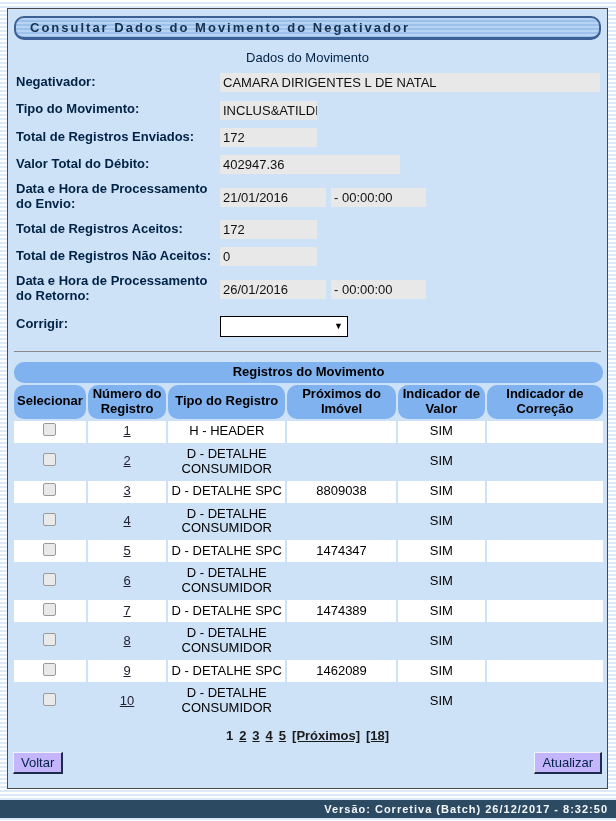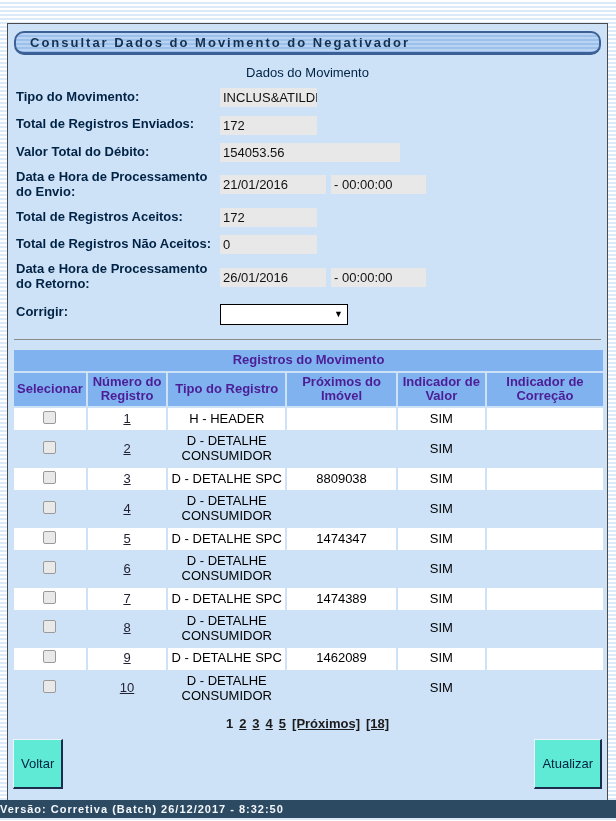--- a/index.html
+++ b/index.html
@@ -5,21 +5,21 @@
   * { margin: 0; padding: 0; box-sizing: border-box; }
   html,body { width: 616px; }
   body {
     font-family: "Liberation Sans", sans-serif;
     background: repeating-linear-gradient(180deg, #ffffff 0 2px, #dce9f8 2px 4px);
     position: relative;
     width: 616px; height: 821px;
     overflow: hidden;
   }
   .panel {
-    position: absolute; left: 7px; top: 23px;
+    position: absolute; left: 7px; top: 8px;
     width: 601px; height: 781px;
     background: #cde1f7;
     border: 1px solid #4a4a4a;
   }
   .banner {
     margin: 7px 6px 10px 6px;
     height: 24px;
     border: 2px solid #3c5f95;
     border-bottom-width: 3px;
     border-radius: 10px;
@@ -58,22 +58,23 @@
     width: 128px; height: 21px; background: #ffffff;
     border: 1px solid #000000; font-size: 13px; color: #111;
     padding: 0 4px; cursor: default;
   }
   .selectbox .arrow { font-size: 9px; color: #000; }
   .divider { border: none; border-top: 1px solid #8a8a8a; margin: 10px 6px 8px 6px; }
 
   .grid { border-collapse: separate; border-spacing: 2px; margin: 0 4px; width: 593px; }
   .grid th, .grid td { font-size: 13px; text-align: center; vertical-align: middle; }
   .grid th {
-    background: #7fb2ef; color: #4c1d95; font-weight: bold; line-height: 1.15;
+    background: #7fb2ef; color: #000000; font-weight: bold; line-height: 1.15;
     padding: 2px 2px;
+    border-radius: 10px;
   }
   .grid th.span-title { padding: 3px 0; }
   .grid td { padding: 2px 2px; line-height: 1.15; }
   .row-a td { background: #ffffff; }
   .row-b td { background: #cde1f7; }
   .c-sel { width: 72px; }
   .c-num { width: 79px; }
   .c-tipo { width: 118px; }
   .c-mat { width: 110px; }
   .c-ace { width: 88px; }
@@ -85,59 +86,63 @@
   }
   a.numlink { color: #222233; text-decoration: underline; cursor: pointer; }
   .pagination {
     text-align: center; font-size: 13px; font-weight: bold; color: #1a1a1a;
     margin: 8px 0 0 0;
   }
   .pagination span, .pagination a { margin: 0 3px; }
   .pagination a { color: #1a1a1a; text-decoration: underline; cursor: pointer; }
   .btn {
     position: absolute; bottom: 14px;
-    background: #5eead4; color: #002244; font-size: 13px;
+    background: #c4b5fd; color: #002244; font-size: 13px;
     font-family: "Liberation Sans", sans-serif;
     border-top: 1px solid #eef4fc; border-left: 1px solid #eef4fc;
     border-right: 2px solid #1c2c4c; border-bottom: 2px solid #1c2c4c;
-    padding: 16px 7px; cursor: pointer;
+    padding: 2px 7px; cursor: pointer;
   }
   .btn-voltar { left: 5px; }
   .btn-atualizar { right: 5px; }
   .footer {
     position: absolute; left: 0; top: 800px; width: 616px; height: 18px;
     background: #2d4a63; color: #f4f8fb;
     font-size: 11px; font-weight: bold; letter-spacing: 1px;
-    line-height: 18px; padding-right: 8px;
+    text-align: right; line-height: 18px; padding-right: 8px;
   }
 </style>
 </head>
 <body>
 
 <div class="panel">
 
   <div class="banner">
     <span class="banner-title">Consultar Dados do Movimento do Negativador</span>
   </div>
 
   <div class="section-title">Dados do Movimento</div>
 
   <table class="form">
     <tbody>
+        <tr>
+      <td class="lbl">Negativador:</td>
+      <td><div class="fieldbox w-neg">CAMARA DIRIGENTES L DE NATAL</div></td>
+    </tr>
     <tr>
       <td class="lbl">Tipo do Movimento:</td>
       <td><div class="fieldbox w-sm">INCLUS&amp;ATILDE</div></td>
     </tr>
     <tr>
       <td class="lbl">Total de Registros Enviados:</td>
       <td><div class="fieldbox w-sm">172</div></td>
     </tr>
     <tr>
       <td class="lbl">Valor Total do Débito:</td>
-      <td><div class="fieldbox w-md">154053.56</div></td>
+      <td><div class="fieldbox w-md">402947.36</div></td>
     </tr>
     <tr>
       <td class="lbl">Data e Hora de Processamento do Envio:</td>
       <td>
         <div class="fieldbox w-date">21/01/2016</div><div class="fieldbox w-time">- 00:00:00</div>
       </td>
     </tr>
     <tr>
       <td class="lbl">Total de Registros Aceitos:</td>
       <td><div class="fieldbox w-sm">172</div></td>

